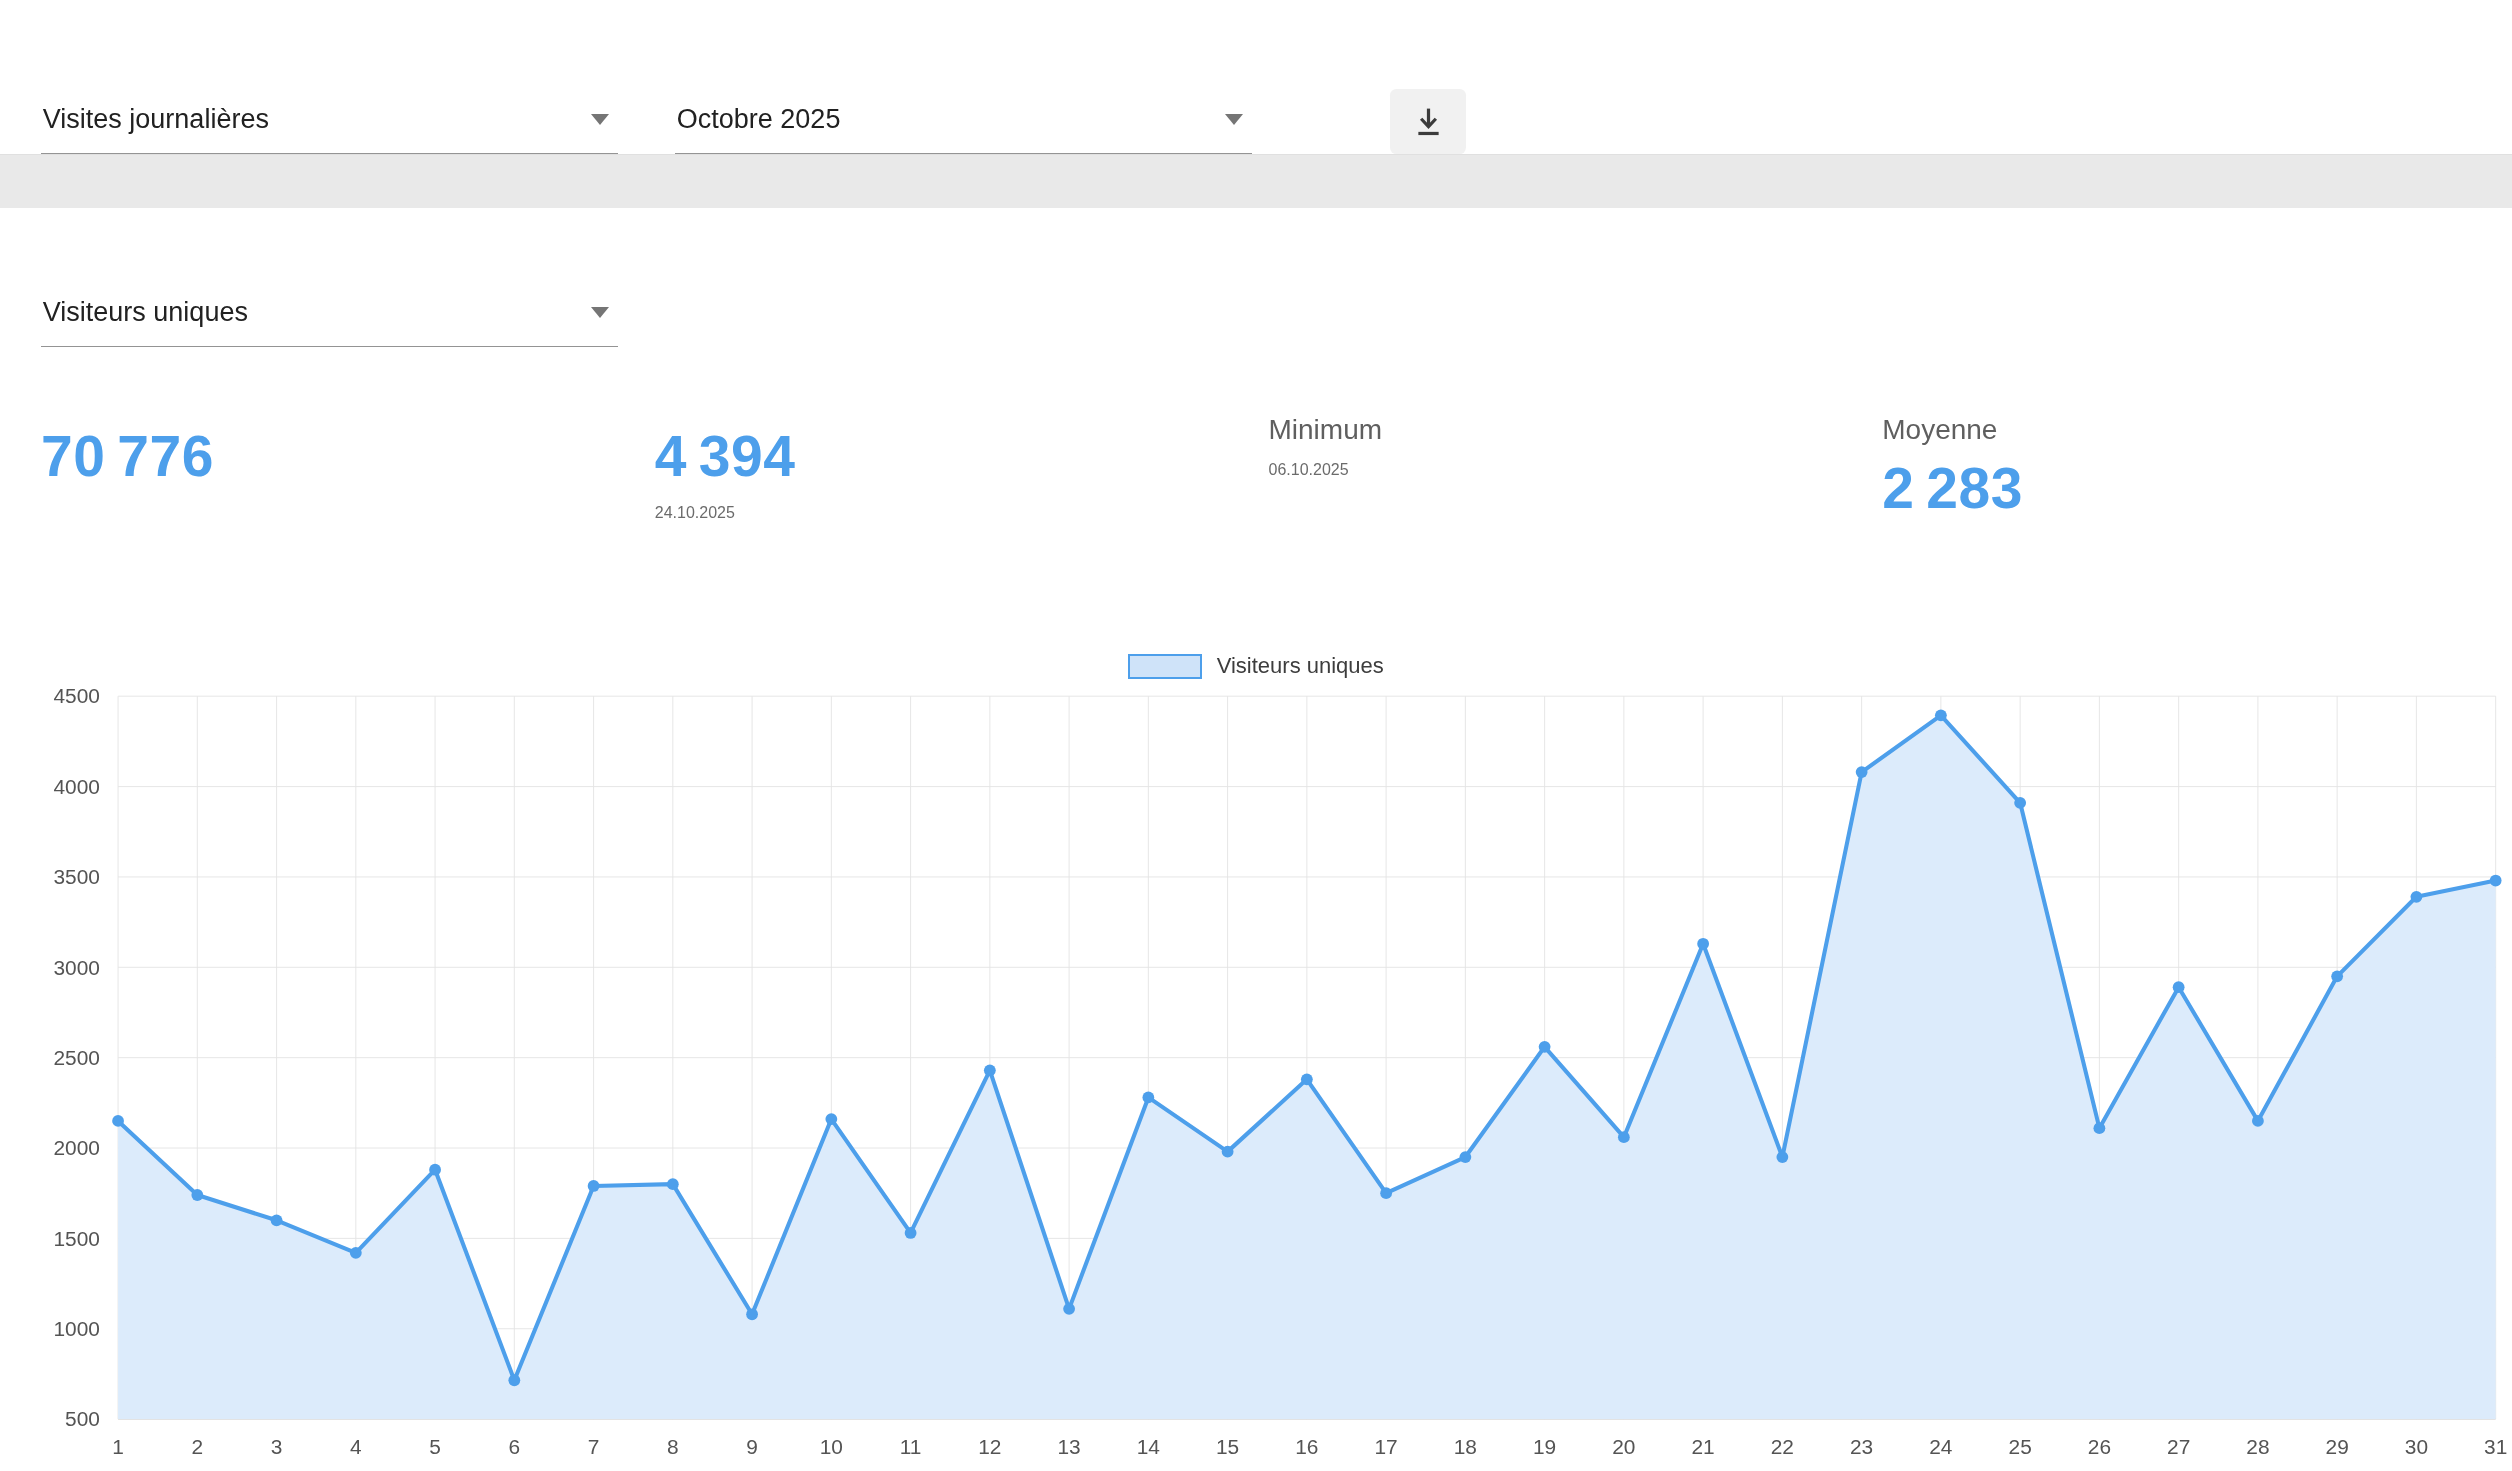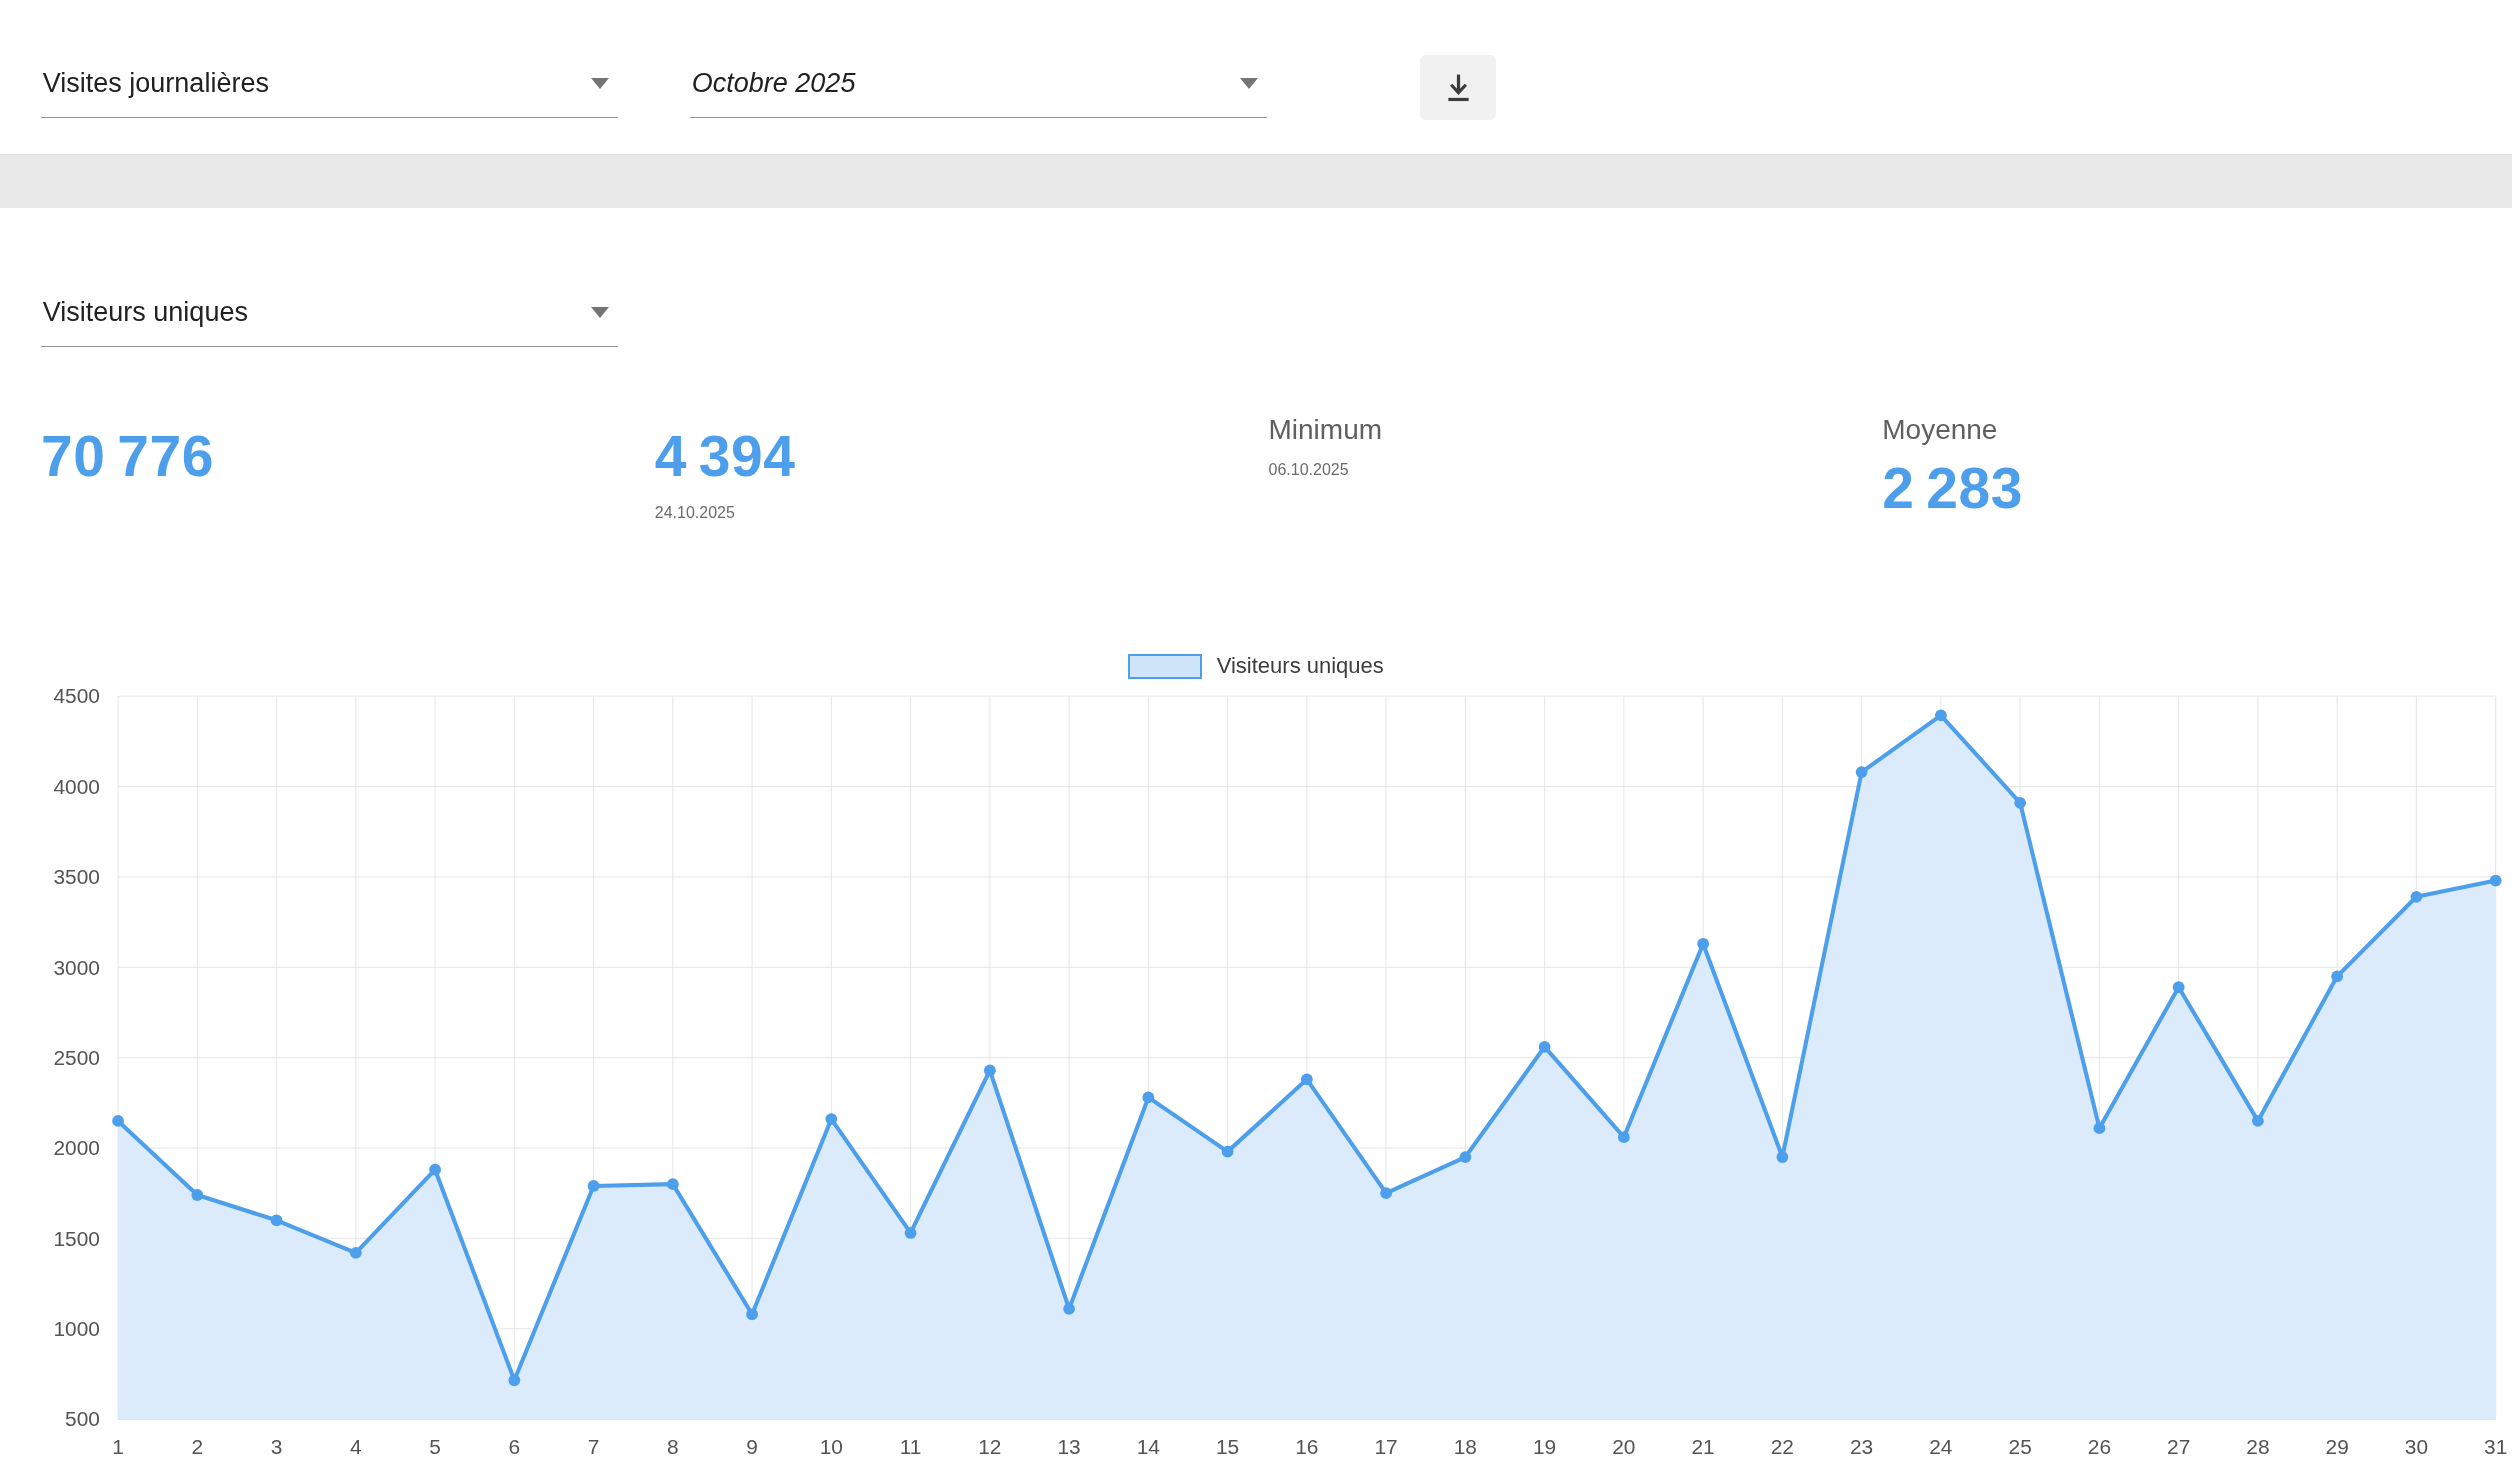--- a/index.html
+++ b/index.html
@@ -8,45 +8,44 @@
     width: 2512px;
     height: 1471px;
     font-family: "Liberation Sans", sans-serif;
     color: #212121;
     overflow: hidden;
   }
 
   
   .topbar {
     display: flex;
-    align-items: center;
+    align-items: flex-end;
     padding: 27px 12px 0 41px;
     height: 154px;
     background: #ffffff;
-    gap: 15px;
   }
   .select {
     width: 577px;
     display: flex;
     justify-content: space-between;
     align-items: center;
     border-bottom: 0.9px solid #949494;
     padding: 5.4px 3.6px 18px 1.8px;
     font-size: 27px;
     color: #212121;
     cursor: pointer;
   }
   .select .chevron {
     width: 0; height: 0;
     border-left: 9px solid transparent;
     border-right: 9px solid transparent;
     border-top: 11px solid #757575;
     margin-right: 5.4px;
   }
-  .topbar .select + .select { margin-left: 57px; font-style: italic; }
+  .topbar .select + .select { margin-left: 57px; }
   .download-btn {
     margin-left: 138px;
     margin-top: -5.4px;
     width: 76px;
     height: 65px;
     border: none;
     border-radius: 6.4px;
     background: #f1f1f1;
     display: flex;
     align-items: center;

